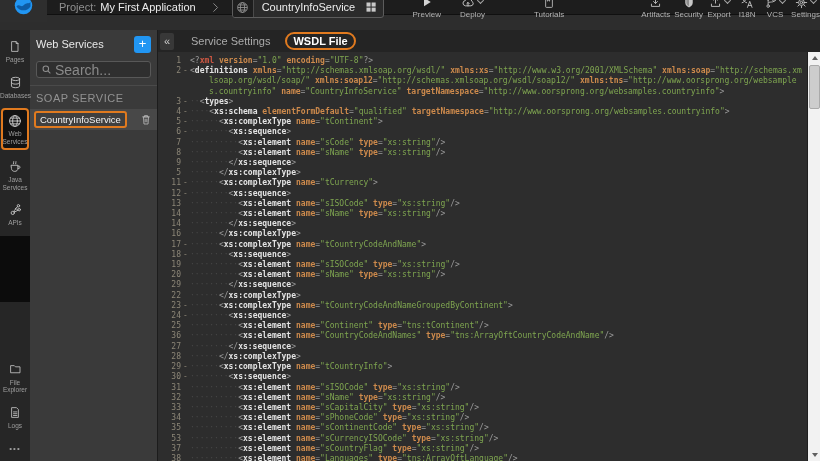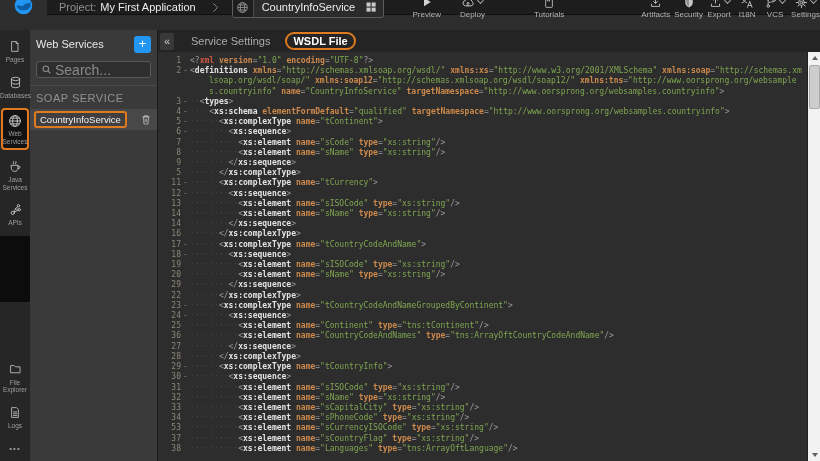--- a/index.html
+++ b/index.html
@@ -496,20 +496,25 @@
             <span class="ln">33</span>
             <span class="fold"></span>
             <span class="lt"><span class="tok-ws">··········</span><span class="tok-pun">&lt;</span><span class="tok-tag">xs:element</span> <span class="tok-attr">name</span><span class="tok-pun">=</span><span class="tok-str">"sCapitalCity"</span> <span class="tok-attr">type</span><span class="tok-pun">=</span><span class="tok-str">"xs:string"</span><span class="tok-pun">/&gt;</span></span>
           </div>
           <div class="code-row">
             <span class="ln">34</span>
             <span class="fold"></span>
             <span class="lt"><span class="tok-ws">··········</span><span class="tok-pun">&lt;</span><span class="tok-tag">xs:element</span> <span class="tok-attr">name</span><span class="tok-pun">=</span><span class="tok-str">"sPhoneCode"</span> <span class="tok-attr">type</span><span class="tok-pun">=</span><span class="tok-str">"xs:string"</span><span class="tok-pun">/&gt;</span></span>
           </div>
           <div class="code-row">
+            <span class="ln">35</span>
+            <span class="fold"></span>
+            <span class="lt"><span class="tok-ws">··········</span><span class="tok-pun">&lt;</span><span class="tok-tag">xs:element</span> <span class="tok-attr">name</span><span class="tok-pun">=</span><span class="tok-str">"sContinentCode"</span> <span class="tok-attr">type</span><span class="tok-pun">=</span><span class="tok-str">"xs:string"</span><span class="tok-pun">/&gt;</span></span>
+          </div>
+          <div class="code-row">
             <span class="ln">53</span>
             <span class="fold"></span>
             <span class="lt"><span class="tok-ws">··········</span><span class="tok-pun">&lt;</span><span class="tok-tag">xs:element</span> <span class="tok-attr">name</span><span class="tok-pun">=</span><span class="tok-str">"sCurrencyISOCode"</span> <span class="tok-attr">type</span><span class="tok-pun">=</span><span class="tok-str">"xs:string"</span><span class="tok-pun">/&gt;</span></span>
           </div>
           <div class="code-row">
             <span class="ln">37</span>
             <span class="fold"></span>
             <span class="lt"><span class="tok-ws">··········</span><span class="tok-pun">&lt;</span><span class="tok-tag">xs:element</span> <span class="tok-attr">name</span><span class="tok-pun">=</span><span class="tok-str">"sCountryFlag"</span> <span class="tok-attr">type</span><span class="tok-pun">=</span><span class="tok-str">"xs:string"</span><span class="tok-pun">/&gt;</span></span>
           </div>
           <div class="code-row">

